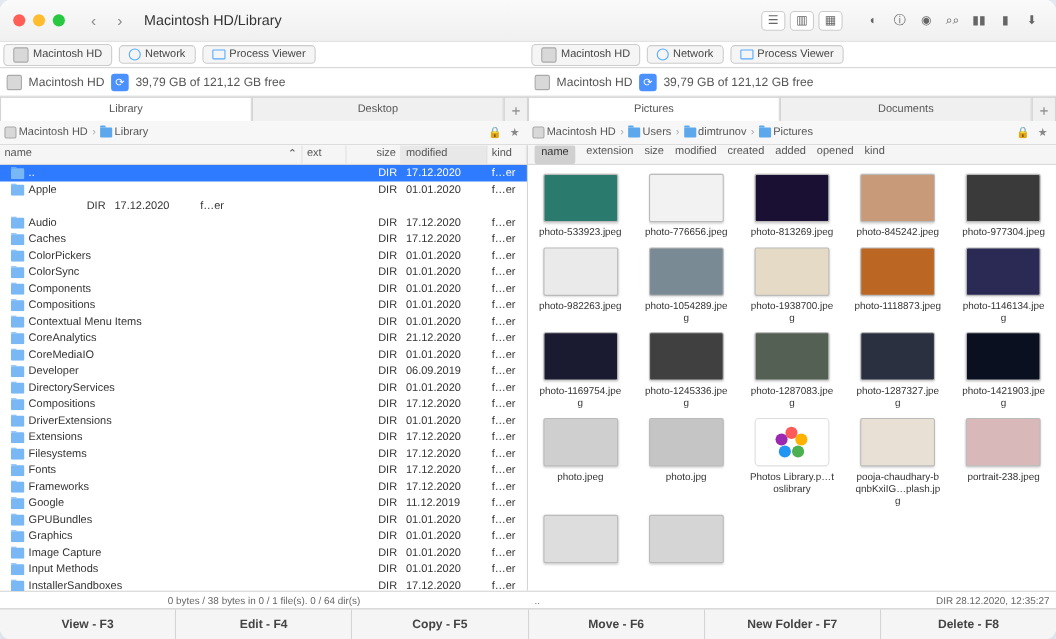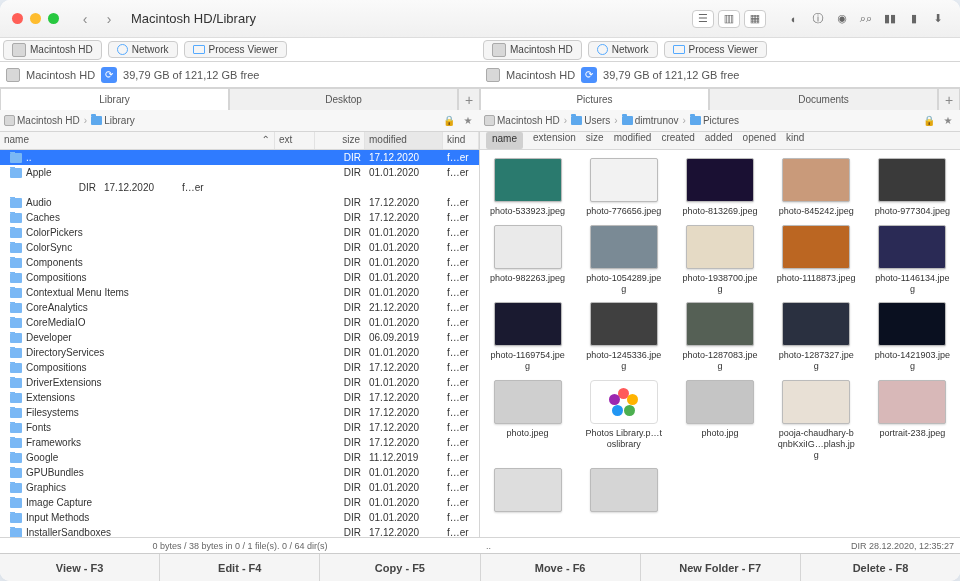--- a/index.html
+++ b/index.html
@@ -553,36 +553,36 @@
           </div>
           <div class="thumb-item">
             <div class="thumb" style="background:#0a1020"></div>
             <div class="thumb-label">photo-1421903.jpeg</div>
           </div>
           <div class="thumb-item">
             <div class="thumb" style="background:#cfcfcf"></div>
             <div class="thumb-label">photo.jpeg</div>
           </div>
           <div class="thumb-item">
+            <div class="thumb" style="background:#c5c5c5"></div>
+            <div class="thumb-label">photo.jpg</div>
+          </div>
+          <div class="thumb-item">
             <div class="special-thumb">
               <div class="flower">
                 <span style="background:#ff5a5a;top:0;left:8px"></span>
                 <span style="background:#ffb300;top:6px;left:17px"></span>
                 <span style="background:#4caf50;top:17px;left:14px"></span>
                 <span style="background:#2196f3;top:17px;left:2px"></span>
                 <span style="background:#9c27b0;top:6px;left:-1px"></span>
               </div>
             </div>
             <div class="thumb-label">Photos Library.p…toslibrary</div>
           </div>
           <div class="thumb-item">
-            <div class="thumb" style="background:#c5c5c5"></div>
-            <div class="thumb-label">photo.jpg</div>
-          </div>
-          <div class="thumb-item">
             <div class="thumb" style="background:#e8e0d5"></div>
             <div class="thumb-label">pooja-chaudhary-bqnbKxiIG…plash.jpg</div>
           </div>
           <div class="thumb-item">
             <div class="thumb" style="background:#d8b8b8"></div>
             <div class="thumb-label">portrait-238.jpeg</div>
           </div>
           <div class="thumb-item">
             <div class="thumb" style="background:#dddddd"></div>
             <div class="thumb-label"></div>

